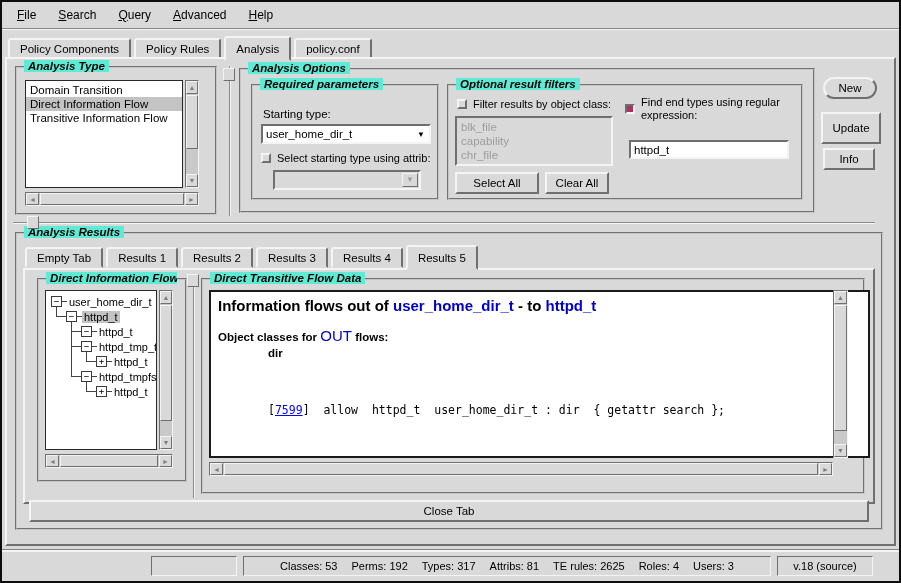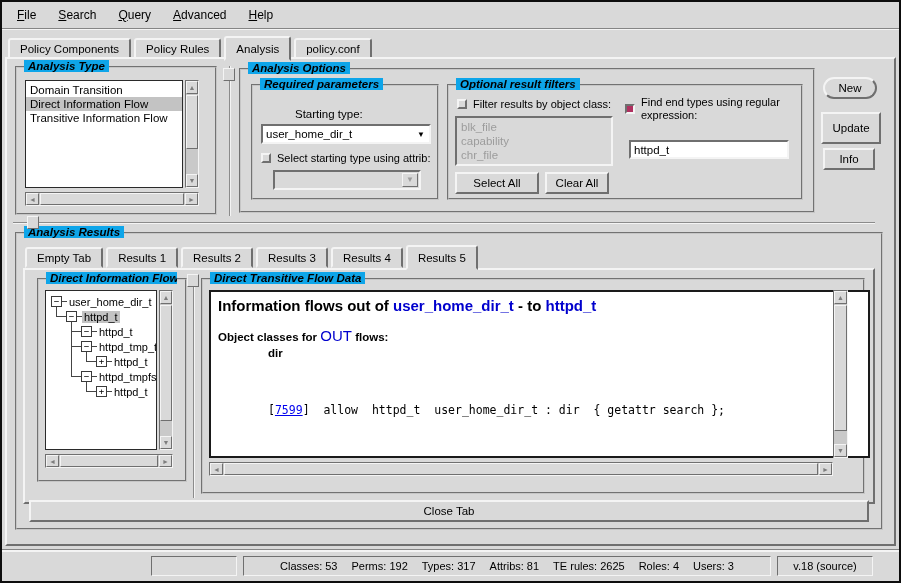--- a/index.html
+++ b/index.html
@@ -20,21 +20,21 @@
   
   .tabsrow { position:absolute; left:6px; top:31px; height:26px; display:flex; align-items:flex-end; }
   .tab { height:21px; display:flex; align-items:center; padding:0 10px; font-size:11.5px;
     background:#d9d9d9; border:2px solid; border-color:#f4f4f4 #6f6f6f transparent #f4f4f4;
     border-radius:3px 3px 0 0; margin-right:3px; white-space:nowrap; }
   .tab.active { height:25px; margin-bottom:-2px; z-index:6; position:relative;
     border-bottom:2px solid #d9d9d9; }
   .mainpanel { position:absolute; left:3px; top:55px; width:891px; height:489px; z-index:1; }
   
   .gb { position:absolute; border:2px groove #c6c6c6; }
-  .gb-title { position:absolute; top:-8px; left:7px; background:#0ea5e9; padding:0 4px;
+  .gb-title { position:absolute; top:-8px; left:7px; background:#5eead4; padding:0 4px;
     font-style:italic; font-weight:bold; font-size:11.5px; white-space:nowrap; z-index:2; }
   
   .listbox { position:absolute; background:#fff; border:1px solid #2a2a2a; overflow:hidden;
     font-size:11.5px; padding-top:2px; }
   .lb-item { padding:1px 2px 1px 4px; white-space:nowrap; }
   .lb-item.selected { background:#c3c3c3; }
   .listbox.disabled { background:#d9d9d9; border:2px solid; border-color:#6f6f6f #f4f4f4 #f4f4f4 #6f6f6f; color:#9c9c9c; }
   
   .sb { position:absolute; display:flex; background:#c3c3c3;
     border:1px solid; border-color:#6f6f6f #f4f4f4 #f4f4f4 #6f6f6f; }
@@ -147,21 +147,21 @@
     </div>
 
     <div class="sash-v" style="left:222px;top:7px;height:150px;"></div>
     <div class="sash-handle" style="left:216px;top:9px;"></div>
 
     <div class="gb" style="left:232px;top:9px;width:576px;height:145px;">
       <div class="gb-title">Analysis Options</div>
 
       <div class="gb" style="left:10px;top:14px;width:188px;height:116px;">
         <div class="gb-title">Required parameters</div>
-        <div class="field-label" style="left:10px;top:22px;margin-left:32px;">Starting type:</div>
+        <div class="field-label" style="left:10px;top:22px;">Starting type:</div>
         <div class="combo" style="left:8px;top:38px;width:170px;height:20px;">
           <span class="cval">user_home_dir_t</span>
           <span class="carr">▼</span>
         </div>
         <div class="chkrow" style="left:8px;top:66px;">
           <span class="chk"></span>
           <span>Select starting type using attrib:</span>
         </div>
         <div class="combo disabled" style="left:20px;top:84px;width:148px;height:20px;">
           <span class="cval" style="color:#9c9c9c;"></span>

